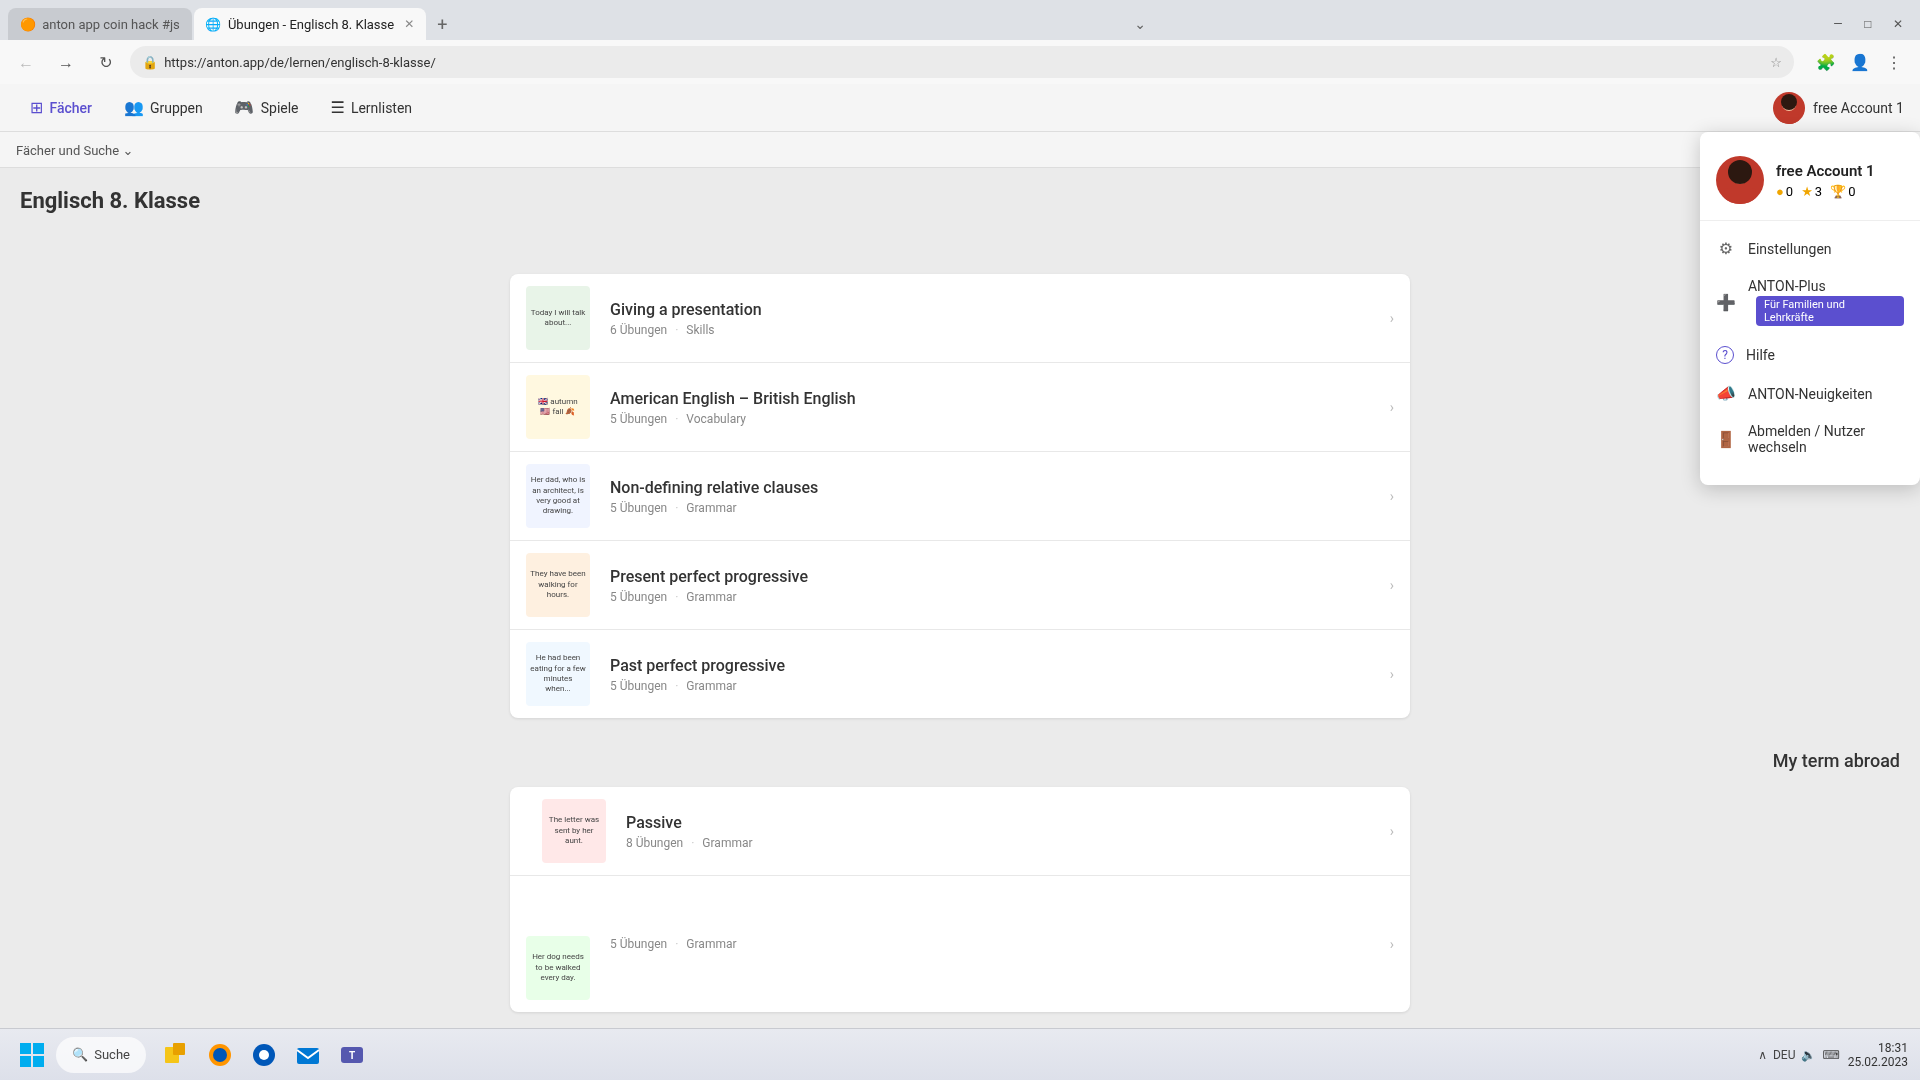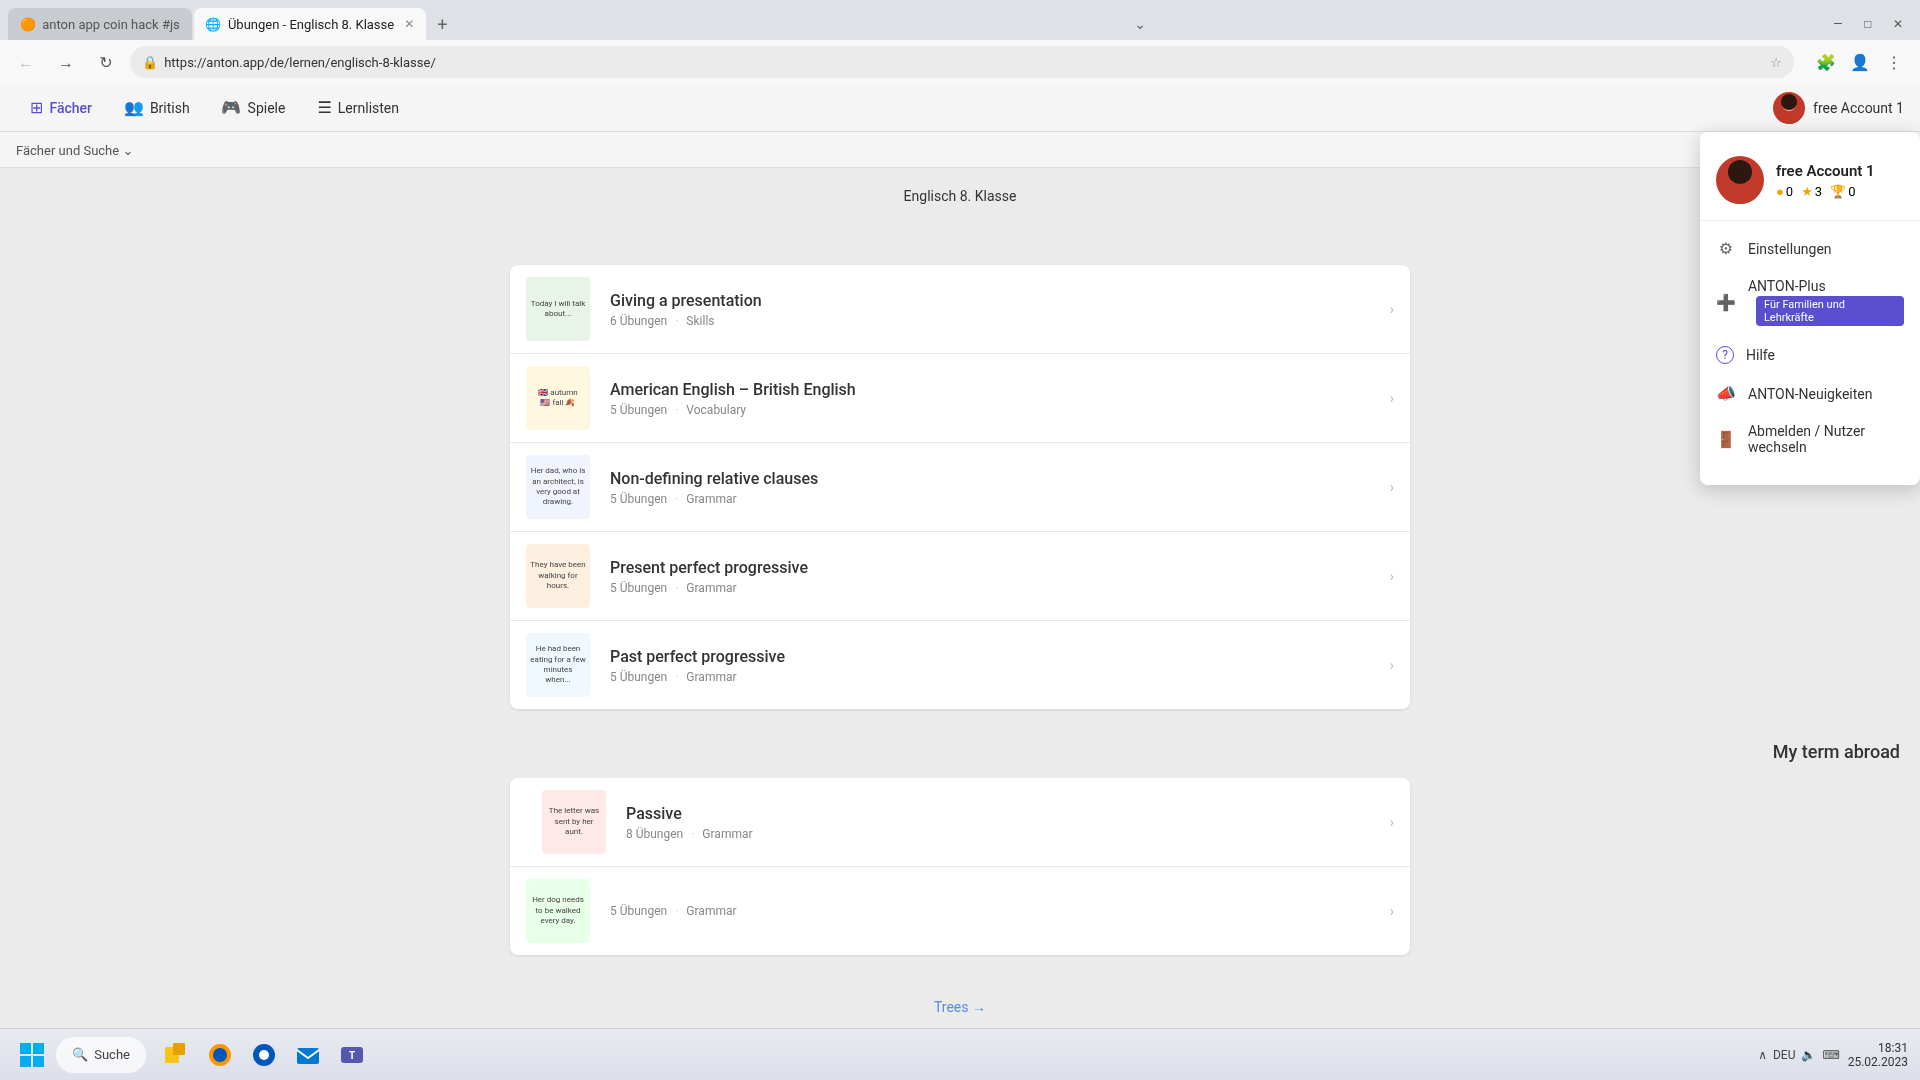--- a/index.html
+++ b/index.html
@@ -34,21 +34,21 @@
     .account-area { margin-left: auto; display: flex; align-items: center; gap: 8px; cursor: pointer; }
     .account-avatar { width: 32px; height: 32px; background: #c0392b; border-radius: 50%; overflow: hidden; display: flex; align-items: center; justify-content: center; }
     .account-name { font-size: 14px; color: #333; }
 
     
     .breadcrumb-bar { background: #f5f5f5; padding: 8px 16px; border-bottom: 1px solid #ddd; }
     .breadcrumb-link { font-size: 13px; color: #555; cursor: pointer; }
 
     
     .main-content { background: #ebebeb; padding: 20px; overflow-y: auto; height: calc(1080px - 40px - 44px - 48px - 36px - 52px); }
-    .page-title { text-align: center; font-size: 14px; color: #333; margin-bottom: 24px; font-weight: 400; }
+    .page-title { font-size: 22px; color: #333; margin-bottom: 24px; font-weight: 700; }
     .section-title { text-align: right; font-size: 18px; color: #333; margin-bottom: 16px; font-weight: 500; }
     .exercise-list { max-width: 900px; margin: 0 auto 32px; background: #fff; border-radius: 8px; overflow: hidden; box-shadow: 0 1px 3px rgba(0,0,0,0.1); }
     .exercise-item { display: flex; align-items: center; padding: 12px 16px; border-bottom: 1px solid #e8e8e8; cursor: pointer; gap: 20px; }
     .exercise-item:last-child { border-bottom: none; }
     .exercise-thumb { width: 64px; height: 64px; background: #e8e8e8; border-radius: 4px; overflow: hidden; flex-shrink: 0; display: flex; align-items: center; justify-content: center; font-size: 9px; color: #777; text-align: center; padding: 4px; line-height: 1.3; }
     .exercise-info { flex: 1; }
     .exercise-title { font-size: 16px; color: #333; margin-bottom: 4px; font-weight: 500; }
     .exercise-meta { font-size: 12px; color: #888; display: flex; gap: 8px; }
     .exercise-meta-dot { color: #ccc; }
     .chevron { color: #bbb; font-size: 14px; margin-left: auto; }
@@ -69,21 +69,21 @@
     .dropdown-icon { font-size: 16px; color: #666; width: 20px; text-align: center; }
     .anton-plus-badge { background: #5b4fcf; color: #fff; font-size: 11px; padding: 2px 8px; border-radius: 4px; margin-top: 2px; display: inline-block; margin-left: 8px; }
 
     
     .thumb-today { background: #e8f4e8; font-size: 8px; color: #444; }
     .thumb-autumn { background: #fff8e0; font-size: 8px; color: #444; }
     .thumb-dad { background: #f0f4ff; font-size: 8px; color: #444; }
     .thumb-walking { background: #fef0e0; font-size: 8px; color: #444; }
     .thumb-eating { background: #f0f8ff; font-size: 8px; color: #444; }
     .thumb-letter { background: #ffe8e8; font-size: 8px; color: #444; margin-left: 16px; }
-    .thumb-dog { background: #e8ffe8; font-size: 8px; color: #444; }
+    .thumb-dog { background: #e8ffe8; font-size: 8px; color: #444; margin-top: 48px; }
 
     
     .taskbar { position: fixed; bottom: 0; left: 0; right: 0; height: 52px; background: linear-gradient(to bottom, #e8eaf0, #dde0ea); display: flex; align-items: center; padding: 0 12px; gap: 4px; border-top: 1px solid #c8cad0; }
     .taskbar-start { width: 40px; height: 40px; display: flex; align-items: center; justify-content: center; }
     .taskbar-search { display: flex; align-items: center; gap: 6px; background: rgba(255,255,255,0.7); border-radius: 20px; padding: 6px 16px; height: 36px; font-size: 13px; color: #444; cursor: pointer; }
     .taskbar-icons { display: flex; gap: 8px; margin-left: 8px; }
     .taskbar-icon { width: 36px; height: 36px; display: flex; align-items: center; justify-content: center; cursor: pointer; }
     .taskbar-right { margin-left: auto; display: flex; align-items: center; gap: 8px; font-size: 12px; color: #333; }
     .taskbar-time { text-align: right; }
     .taskbar-sys { display: flex; gap: 6px; align-items: center; font-size: 12px; color: #444; }
@@ -131,21 +131,21 @@
   </div>
 </div>
 
 <div class="app-nav">
   <div class="nav-item active">
     <span class="nav-icon">⊞</span>
     <span>Fächer</span>
   </div>
   <div class="nav-item">
     <span class="nav-icon">👥</span>
-    <span>British</span>
+    <span>Gruppen</span>
   </div>
   <div class="nav-item">
     <span class="nav-icon">🎮</span>
     <span>Spiele</span>
   </div>
   <div class="nav-item">
     <span class="nav-icon">☰</span>
     <span>Lernlisten</span>
   </div>
   <div class="account-area">

